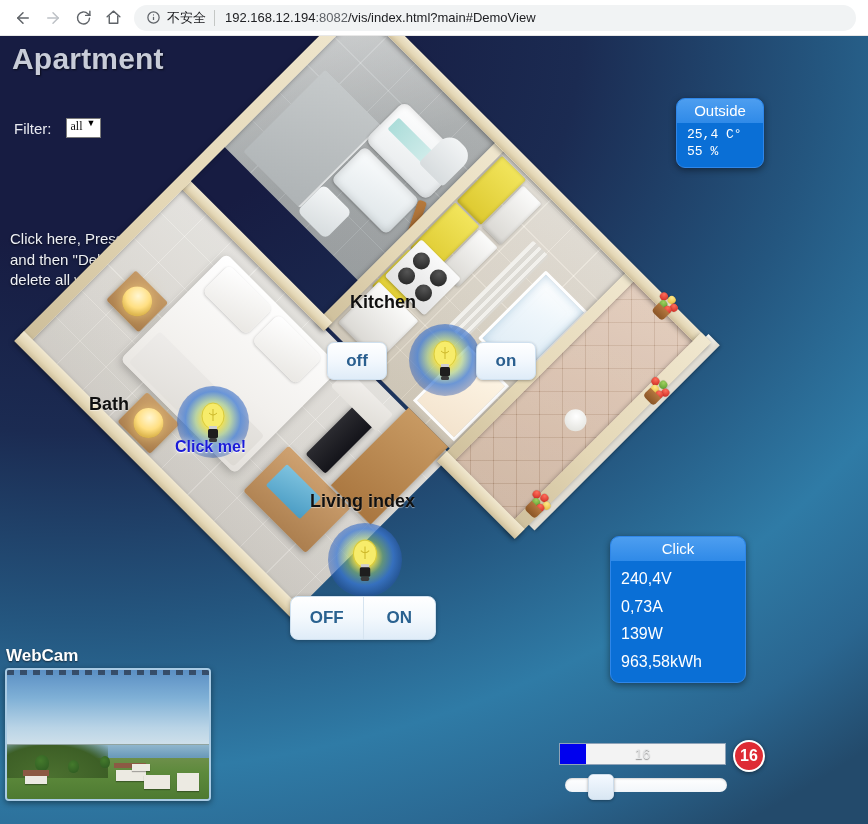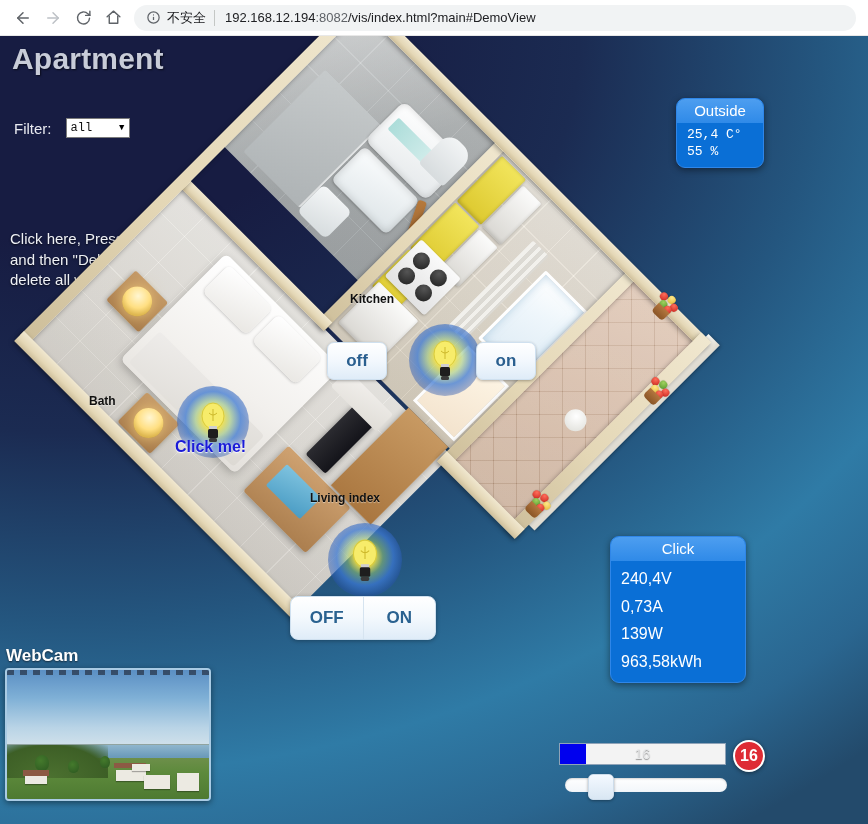--- a/index.html
+++ b/index.html
@@ -66,24 +66,24 @@
     font-size: 30px; font-weight: bold; color: #c8ccd8;
     text-shadow: 1px 1px 2px rgba(0,0,0,.6);
     letter-spacing: .2px;
   }
   #filter-row {
     position: absolute; left: 14px; top: 82px;
     display: flex; align-items: center; gap: 14px;
   }
   #filter-label { font-size: 15px; color: #e9eaf0; }
   #filter-select {
-    width: 64px; height: 20px;
+    width: 35px; height: 20px;
     background: #ffffff; border: 1px solid #7a7a7a;
-    font-size: 12px; color: #111; font-family: Liberation Mono, monospace;
-    display: flex; align-items: center; padding: 0 4px;
+    font-size: 12px; color: #111; font-family: Liberation Serif, serif;
+    display: flex; align-items: flex-start; padding: 0 4px;
     position: relative;
   }
   #filter-select .sel-val { flex: 1; }
   #filter-select .caret {
     font-size: 9px; color: #000; line-height: 1;
   }
 
   #hint-text {
     position: absolute; left: 10px; top: 193px;
     font-size: 15px; line-height: 1.38; color: #eef0f5;
@@ -316,21 +316,21 @@
   .flowerpot .blooms i {
     position:absolute; width: 8px; height: 8px; border-radius: 50%;
     background: radial-gradient(circle at 35% 30%, #ff6d5a, #c5201a);
     box-shadow: 0 0 1px rgba(0,0,0,.4);
   }
   .flowerpot .blooms i.g { background: radial-gradient(circle at 35% 30%,#9fd15e,#4f9228); }
   .flowerpot .blooms i.y { background: radial-gradient(circle at 35% 30%,#ffe78a,#e0b52e); }
 
   
   .room-label {
-    position:absolute; font-size: 12px; font-weight: bold; color: #101010;
+    position:absolute; font-size: 18px; font-weight: bold; color: #101010;
     text-shadow: 0 1px 1px rgba(255,255,255,.45);
     white-space: nowrap;
   }
   #label-kitchen { left: 350px; top: 256px; }
   #label-bath    { left: 89px;  top: 358px; }
   #label-living  { left: 310px; top: 455px; }
 
   
   .bulb-widget {
     position:absolute; width: 72px; height: 72px;

